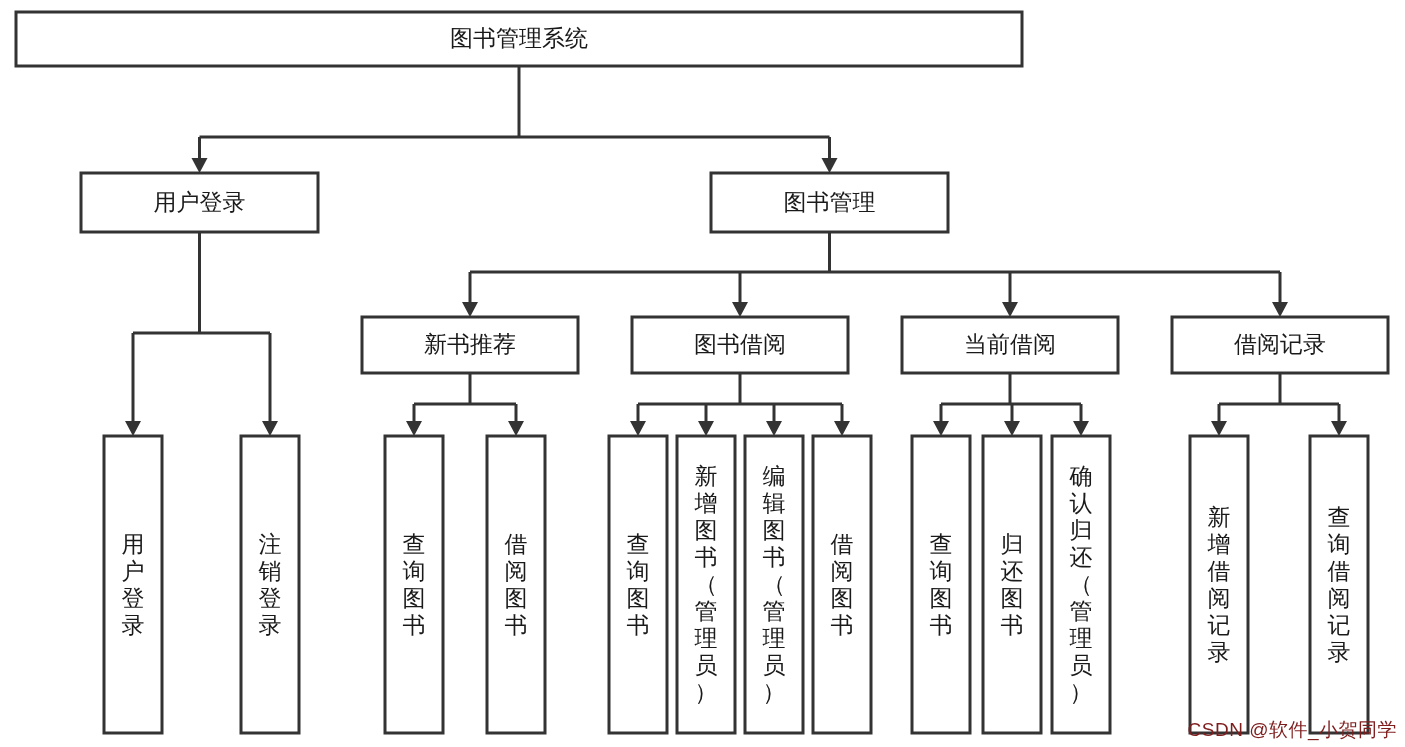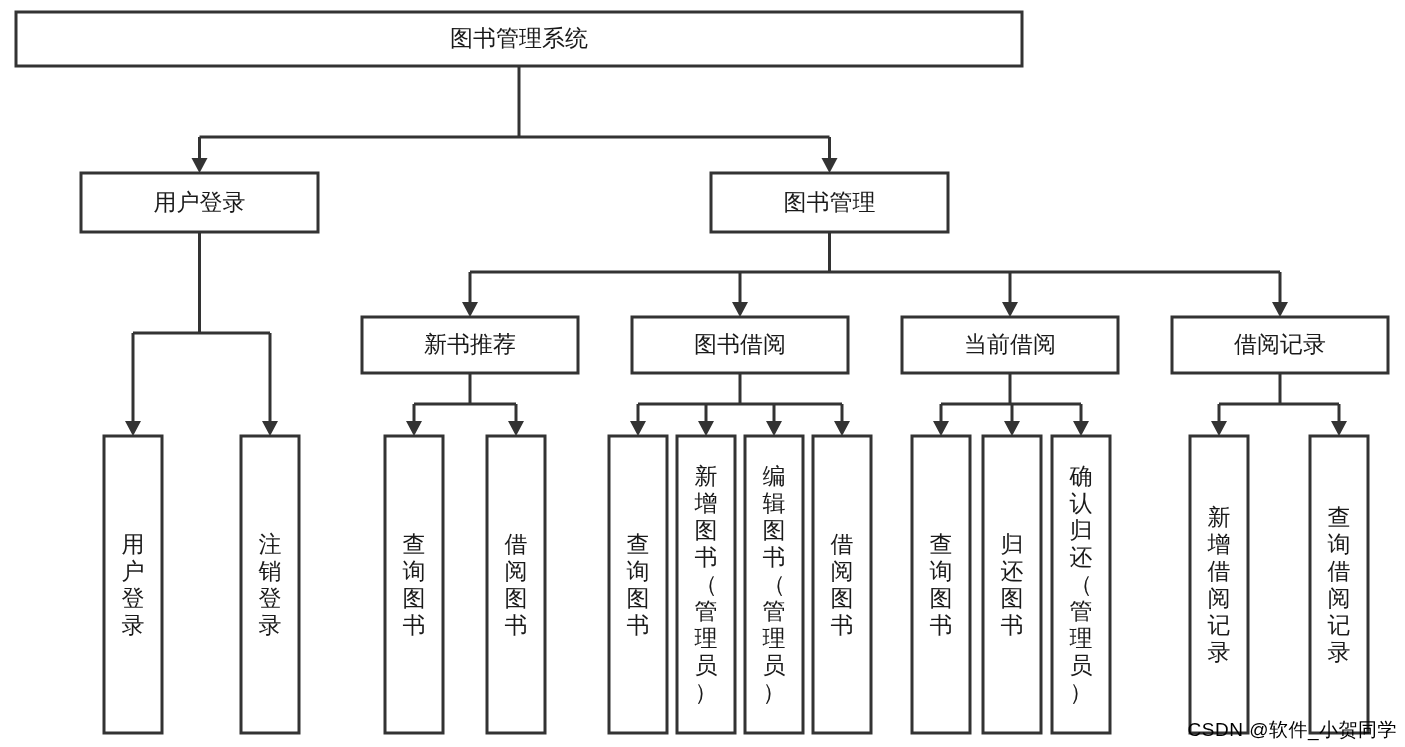--- a/index.html
+++ b/index.html
@@ -45,21 +45,21 @@
   .arrow-head {
     fill: #333333;
     stroke: none;
   }
   .watermark {
     position: absolute;
     right: 8px;
     bottom: 4px;
     font-family: "Liberation Sans", "DejaVu Sans", sans-serif;
     font-size: 19px;
-    color: #000000;
+    color: #7f1d1d;
     white-space: nowrap;
     letter-spacing: 0.5px;
     pointer-events: none;
   }
 </style>
 </head>
 <body>
 
 <svg id="diagram" viewBox="0 0 1405 747">
   <g id="connectors">

